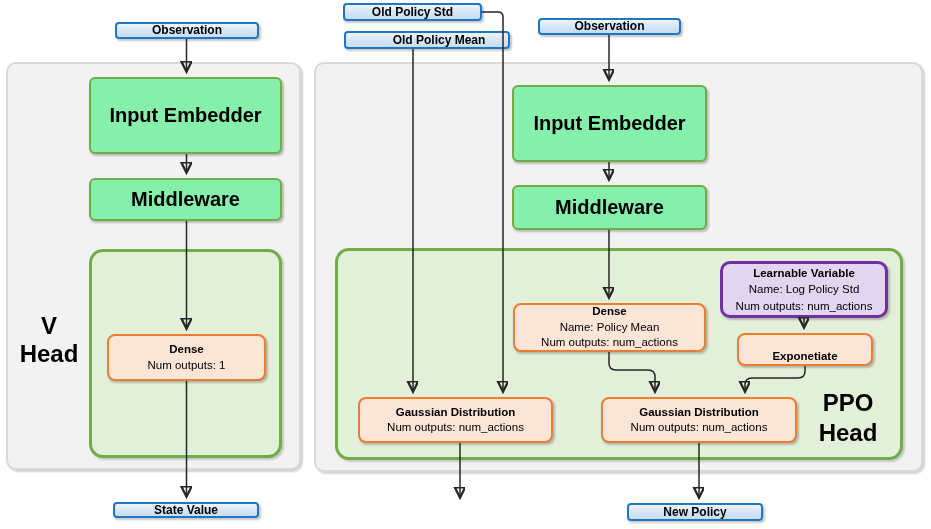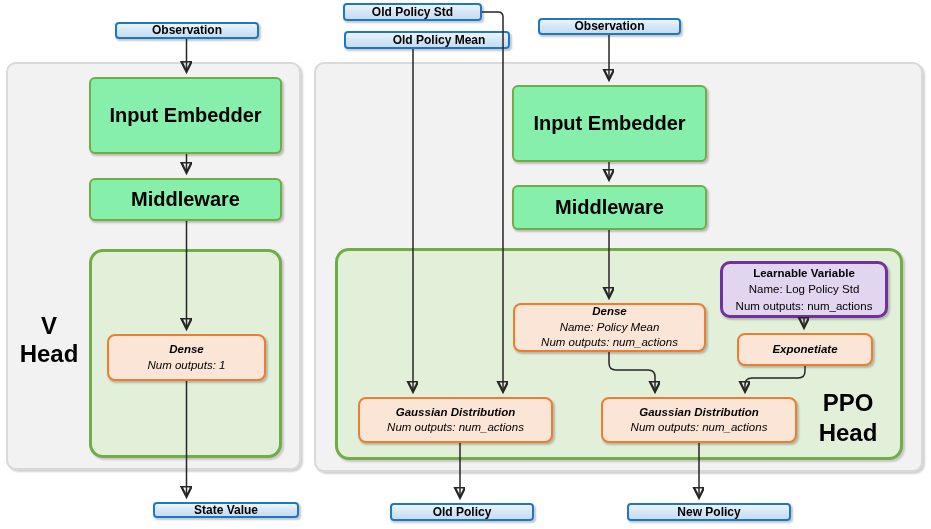--- a/index.html
+++ b/index.html
@@ -26,21 +26,21 @@
     background:linear-gradient(180deg,#eef5fc 0%,#d7e7f7 45%,#c6ddf3 100%);
     border:2.5px solid #1e77c5;border-radius:4px;
     font-weight:bold;font-size:12px;line-height:13px;
   }
   .greenbox{
     background:#86efac;border:2.5px solid #70ad47;border-radius:6px;
     font-weight:bold;font-size:20px;
   }
   .orangebox{
     background:#fbe5d6;border:2.5px solid #ed7d31;border-radius:8px;
-    font-size:11.5px;line-height:15.5px;font-style:italic;
+    font-size:11.5px;line-height:15.5px;
   }
   .purplebox{
     background:#e2d5f0;border:3px solid #7030a0;border-radius:10px;
     font-size:11.5px;line-height:16.5px;
   }
   .t{font-weight:bold;}
   .s{font-weight:normal;}
   .head-label{
     position:absolute;font-weight:bold;font-size:24px;line-height:28px;
     text-align:center;
@@ -76,21 +76,21 @@
   <div class="node orangebox" style="left:107px;top:334px;width:159px;height:47px;">
     <div class="t">Dense</div>
     <div class="s">Num outputs: 1</div>
   </div>
 
   <div class="head-label" style="left:8px;top:312px;width:82px;">
     <div>V</div>
     <div>Head</div>
   </div>
 
-  <div class="node blue" style="left:113px;top:502px;width:146px;height:16px;margin-left:40px;">
+  <div class="node blue" style="left:113px;top:502px;width:146px;height:16px;">
     <span>State Value</span>
   </div>
 
   <div class="node blue" style="left:343px;top:3px;width:139px;height:18px;">
     <span>Old Policy Std</span>
   </div>
 
   <div class="node blue" style="left:344px;top:31px;width:166px;height:18px;padding-left:24px;">
     <span>Old Policy Mean</span>
   </div>
@@ -112,44 +112,41 @@
     <div class="s">Name: Policy Mean</div>
     <div class="s">Num outputs: num_actions</div>
   </div>
 
   <div class="node purplebox" style="left:720px;top:261px;width:168px;height:57px;">
     <div class="t">Learnable Variable</div>
     <div class="s">Name: Log Policy Std</div>
     <div class="s">Num outputs: num_actions</div>
   </div>
 
-  <div class="node orangebox" style="left:737px;top:333px;width:136px;height:33px;">
+  <div class="node orangebox" style="left:737px;top:333px;width:136px;height:33px;justify-content:flex-end;">
     <div class="t">Exponetiate</div>
   </div>
 
   <div class="node orangebox" style="left:358px;top:397px;width:195px;height:46px;">
     <div class="t">Gaussian Distribution</div>
     <div class="s">Num outputs: num_actions</div>
   </div>
 
   <div class="node orangebox" style="left:601px;top:397px;width:196px;height:46px;">
     <div class="t">Gaussian Distribution</div>
     <div class="s">Num outputs: num_actions</div>
   </div>
 
   <div class="head-label" style="left:798px;top:388px;width:100px;line-height:30px;text-align:center;">
     <div>PPO</div>
     <div>Head</div>
   </div>
 
-  <div class="node blue" style="left:390px;top:503px;width:144px;height:18px;">
-    <span>Old Policy</span>
-  </div>
 
-  <div class="node blue" style="left:627px;top:503px;width:164px;height:18px;">
+  <div class="node blue" style="left:627px;top:503px;width:136px;height:18px;">
     <span>New Policy</span>
   </div>
 
   <svg id="arrows" width="931" height="529" viewBox="0 0 931 529">
     <defs>
       <marker id="ah" markerWidth="9" markerHeight="9" refX="6.5" refY="3.5" orient="auto">
         <path d="M0,0 L7,3.5 L0,7 Z" fill="#262626" stroke="none"></path>
       </marker>
     </defs>
 

